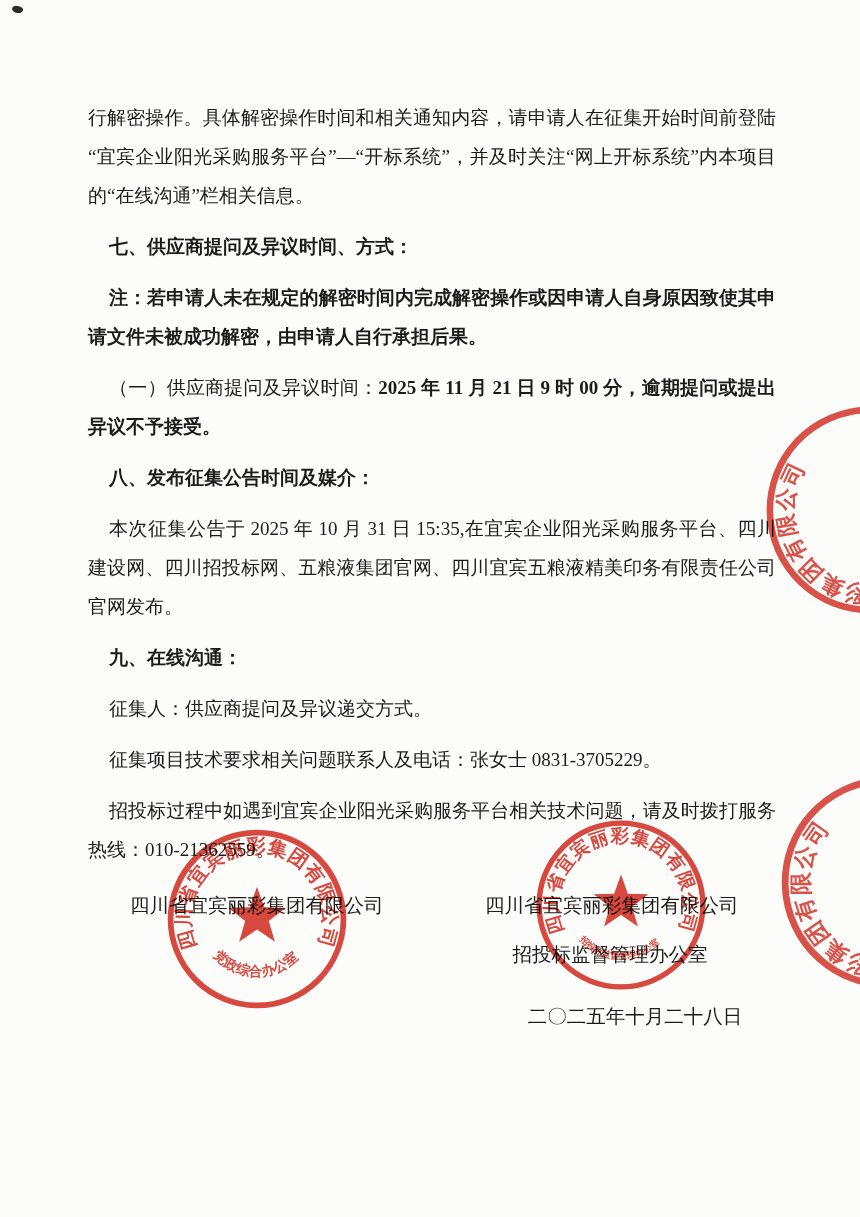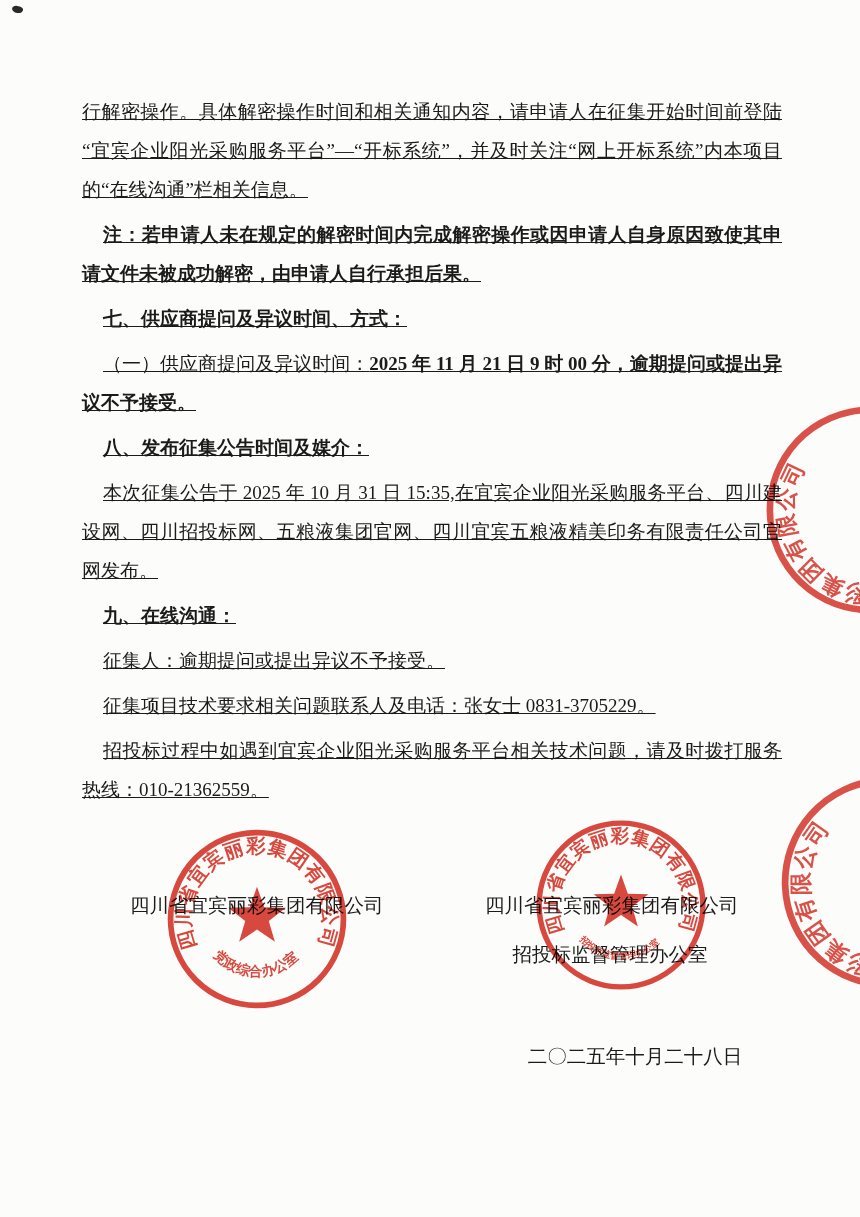--- a/index.html
+++ b/index.html
@@ -9,21 +9,21 @@
     background:#fcfcfa;
     overflow:hidden;
     font-family:"Liberation Serif","DejaVu Serif",serif;
     color:#1b1b1b;
   }
   .doc{
     position:absolute;left:76px;top:86px;width:712px;
     font-size:19px;line-height:39px;text-align:justify;
     text-justify:inter-ideograph;
   }
-  .doc p{margin:6px;text-indent:21px;text-decoration:underline;}
+  .doc p{margin:12px;text-indent:21px;}
   .doc p.noindent{text-indent:0;}
   .b{font-weight:700;}
   .sig{
     position:absolute;text-align:center;font-size:19.5px;line-height:26px;
     white-space:nowrap;z-index:2;
   }
   .seal{
     position:absolute;z-index:5;mix-blend-mode:multiply;opacity:.9;
     pointer-events:none;
   }
@@ -40,36 +40,36 @@
 </style>
 </head>
 <body>
 
 <div class="page">
 
   <div class="speck"></div>
 
   <div class="doc">
     <p class="noindent">行解密操作。具体解密操作时间和相关通知内容，请申请人在征集开始时间前登陆 “宜宾企业阳光采购服务平台”—“开标系统”，并及时关注“网上开标系统”内本项目的“在线沟通”栏相关信息。</p>
+    <p class="b">七、供应商提问及异议时间、方式：</p>
     <p class="b">注：若申请人未在规定的解密时间内完成解密操作或因申请人自身原因致使其申请文件未被成功解密，由申请人自行承担后果。</p>
-    <p class="b">七、供应商提问及异议时间、方式：</p>
     <p><span>（一）供应商提问及异议时间：</span><span class="b">2025 年 11 月 21 日 9 时 00 分，逾期提问或提出异议不予接受。</span></p>
     <p class="b">八、发布征集公告时间及媒介：</p>
     <p>本次征集公告于 2025 年 10 月 31 日 15:35,在宜宾企业阳光采购服务平台、四川建设网、四川招投标网、五粮液集团官网、四川宜宾五粮液精美印务有限责任公司官网发布。</p>
     <p class="b">九、在线沟通：</p>
-    <p>征集人：逾期提问或提出异议不予接受。</p>
+    <p>征集人：供应商提问及异议递交方式。</p>
     <p>征集项目技术要求相关问题联系人及电话：张女士 0831-3705229。</p>
     <p>招投标过程中如遇到宜宾企业阳光采购服务平台相关技术问题，请及时拨打服务热线：010-21362559。</p>
   </div>
 
   <div class="sig" style="left:130px;top:893px;width:250px;">四川省宜宾丽彩集团有限公司</div>
 
   <div class="sig" style="left:485px;top:893px;width:250px;">四川省宜宾丽彩集团有限公司</div>
   <div class="sig" style="left:485px;top:942px;width:250px;">招投标监督管理办公室</div>
-  <div class="sig" style="left:500px;top:1044px;width:270px;">二〇二五年十月二十八日</div>
+  <div class="sig" style="left:500px;top:1004px;width:270px;">二〇二五年十月二十八日</div>
 
   <div class="seal" style="left:162px;top:824px;width:190px;height:190px;">
     <svg viewBox="0 0 200 200">
       <defs>
         <path id="arcTop1" d="M 36.6 129.6 A 70 70 0 1 1 163.4 129.6" fill="none"></path>
         <path id="arcBot1" d="M 54 138.6 A 60 60 0 0 0 146 138.6" fill="none"></path>
       </defs>
       <circle class="seal-ring" cx="100" cy="100" r="91"></circle>
       <polygon class="seal-star" points="100,66 92.4,87.5 69.6,88.1 87.6,102 81.2,123.9 100,111 118.8,123.9 112.4,102 130.4,88.1 107.6,87.5"></polygon>
       <text class="seal-arc-text"><textPath href="#arcTop1" startOffset="0">四川省宜宾丽彩集团有限公司</textPath></text>

